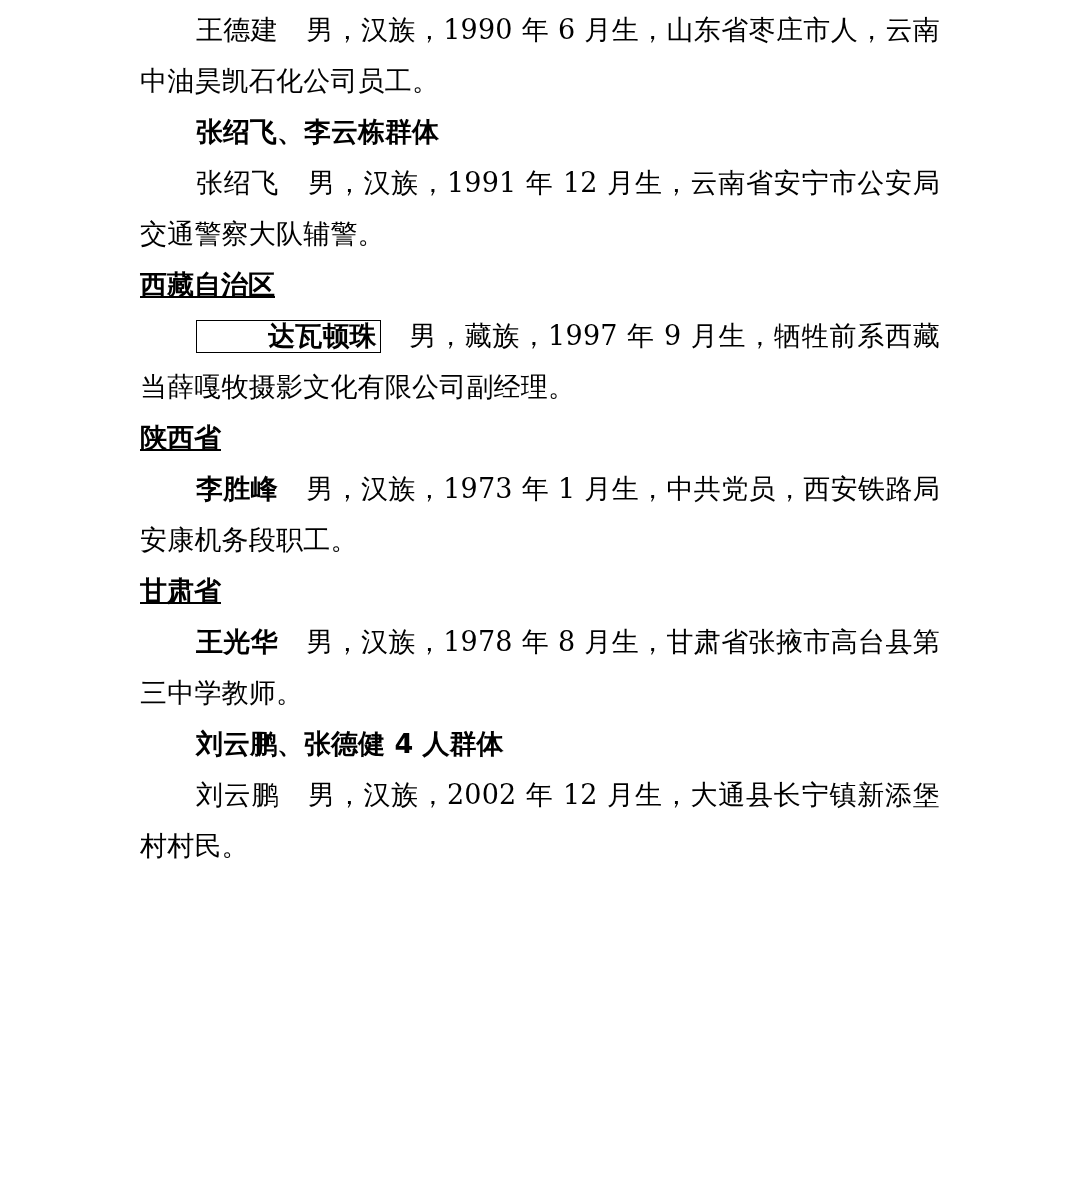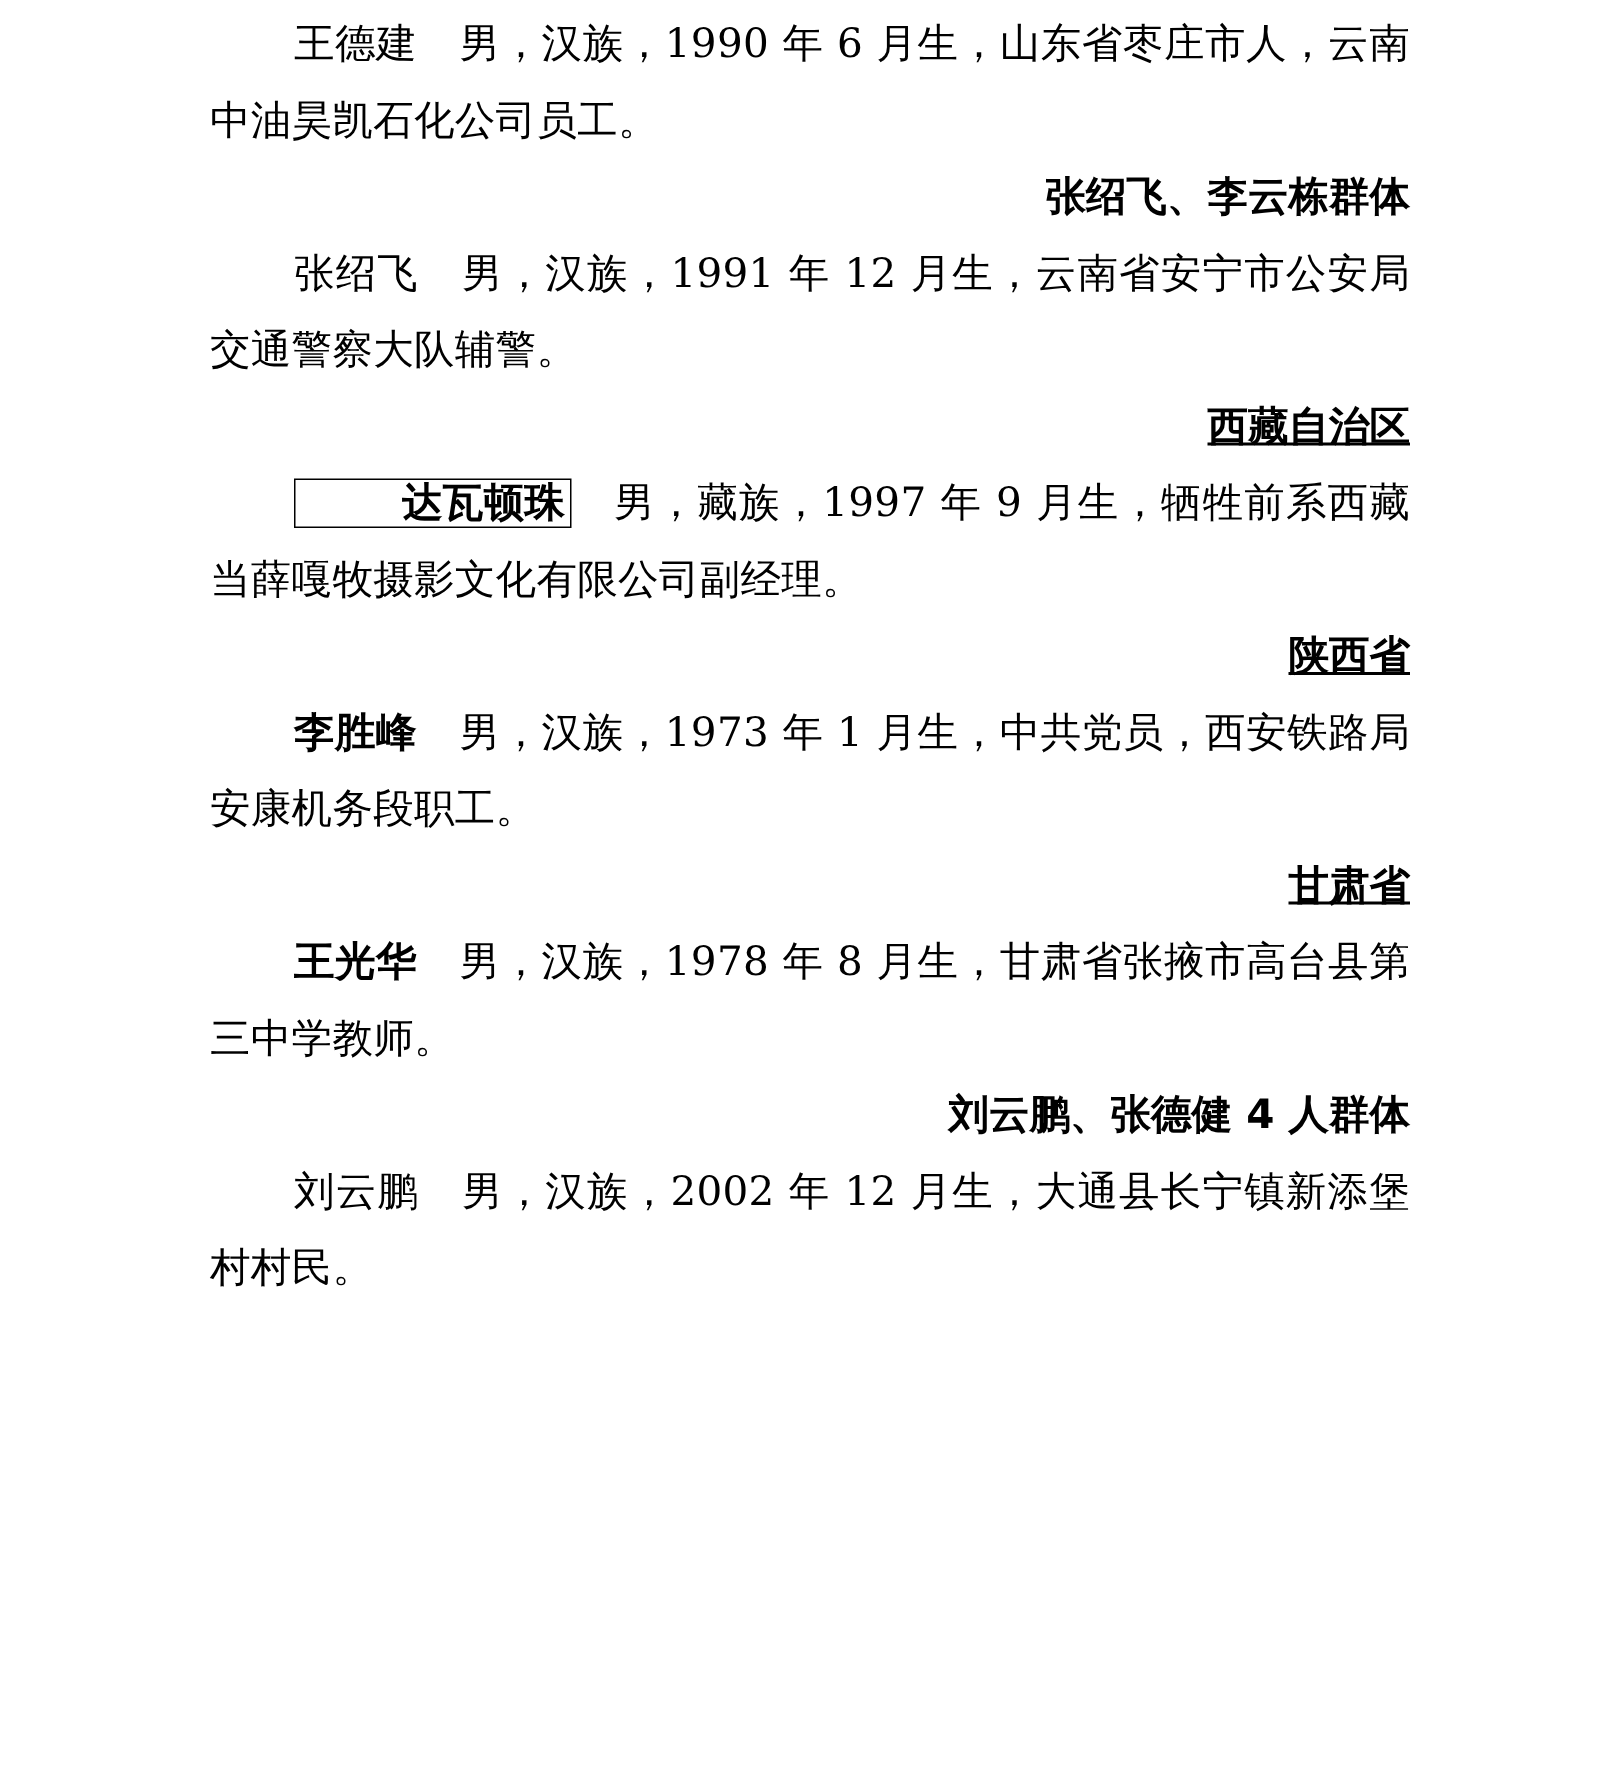--- a/index.html
+++ b/index.html
@@ -34,21 +34,20 @@
   }
   .para.indent {
     text-indent: 56px;
   }
   .heading {
     font-size: 27px;
     line-height: 51px;
     margin: 0;
     font-weight: bold;
     font-family: "DejaVu Sans", "Liberation Sans", sans-serif;
-    text-align: right;
   }
   .heading.level1 {
     text-indent: 0;
     text-decoration: underline;
   }
   .heading.level2 {
     text-indent: 56px;
   }
   .name-bold {
     font-weight: bold;

